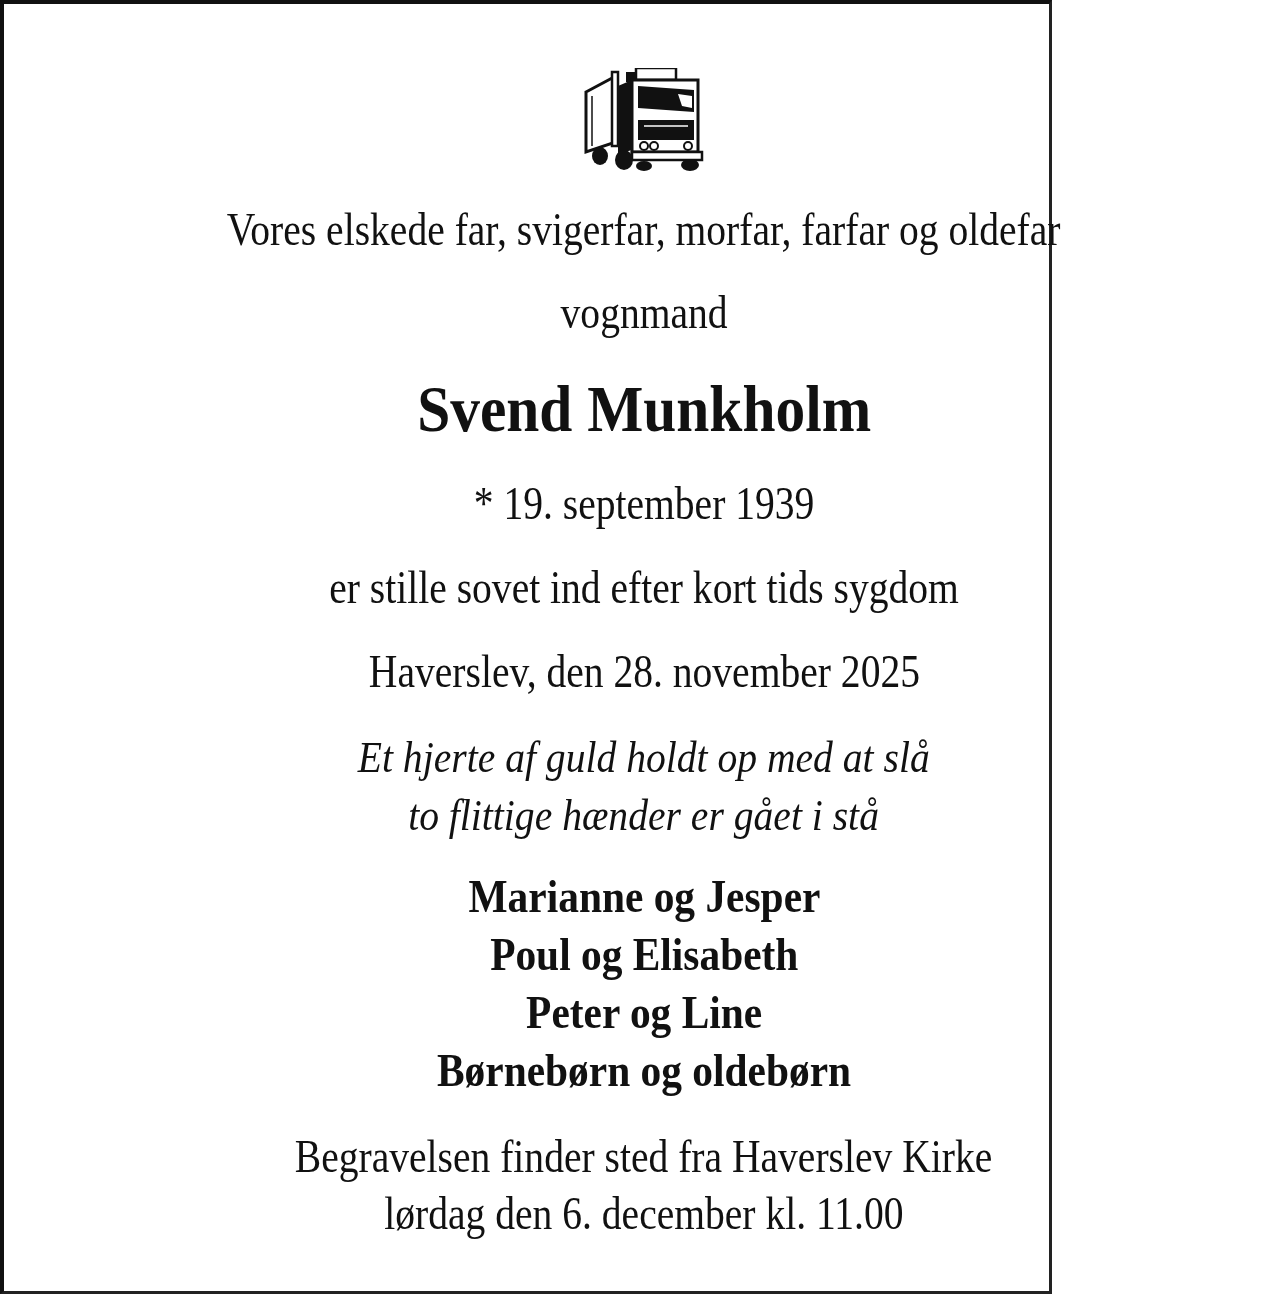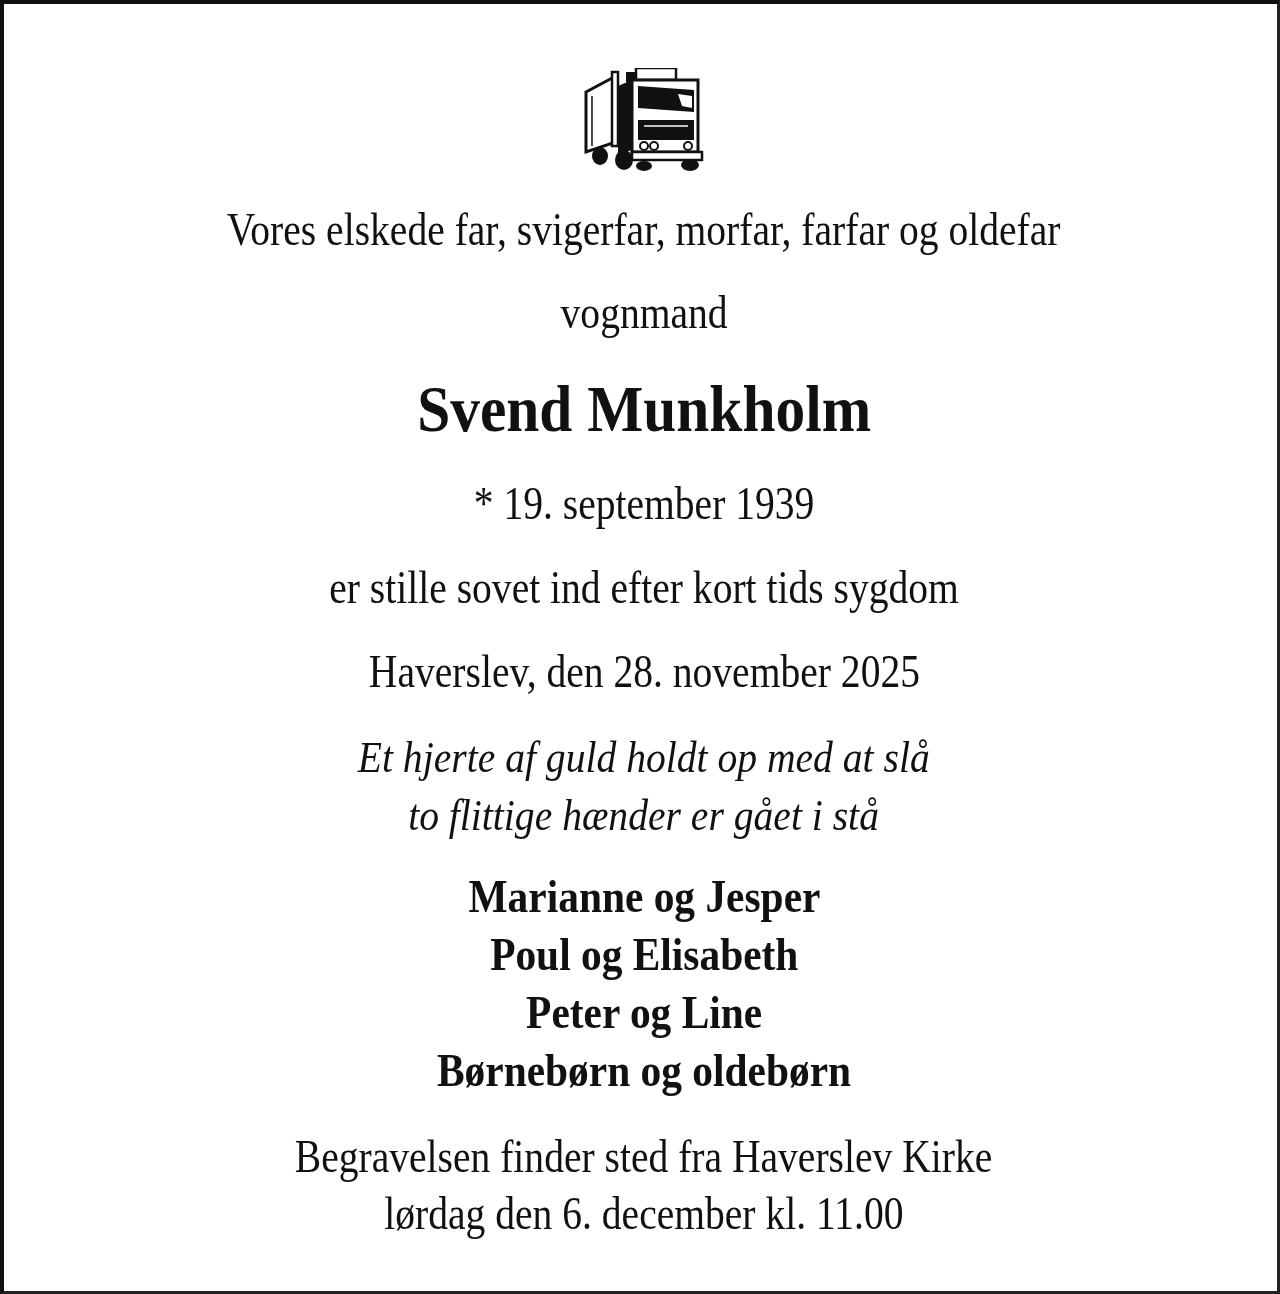--- a/index.html
+++ b/index.html
@@ -10,21 +10,21 @@
     body {
       width: 1280px;
       height: 1294px;
       overflow: hidden;
       position: relative;
     }
     .frame {
       position: absolute;
       left: 0;
       top: 0;
-      width: 1280px;
+      width: 1052px;
       height: 1294px;
       box-sizing: border-box;
       border-top: 4px solid #111111;
       border-left: 4px solid #111111;
       border-right: 3px solid #222222;
       border-bottom: 3px solid #222222;
       background: #ffffff;
     }
     .line {
       position: absolute;

